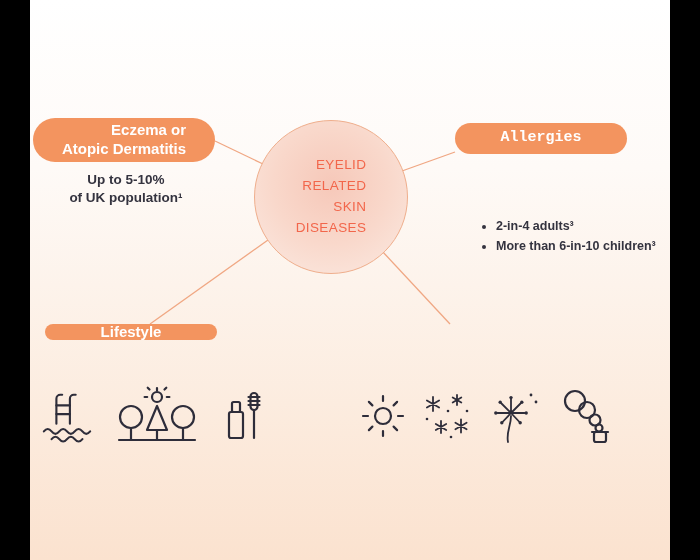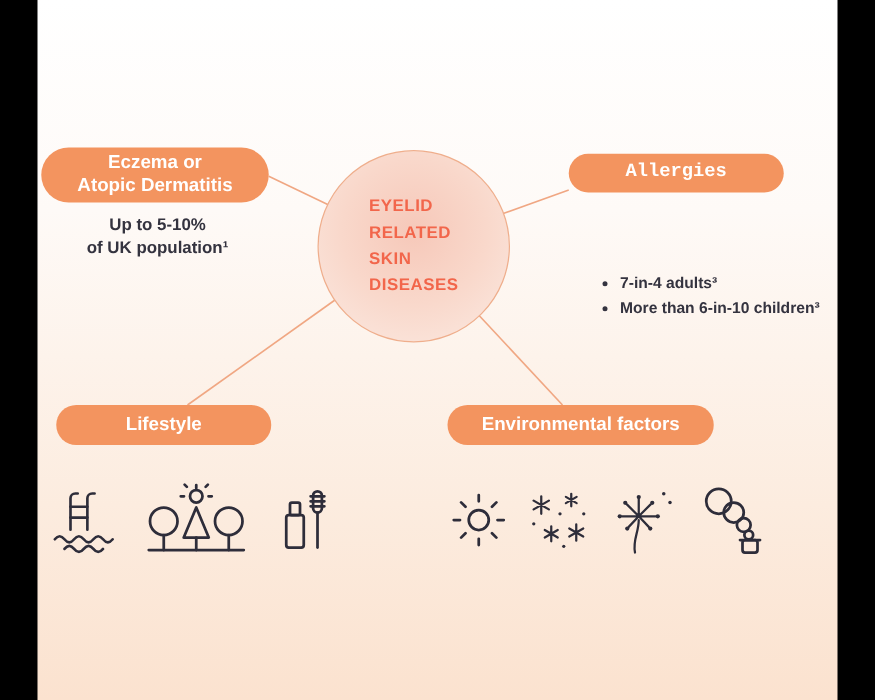--- a/index.html
+++ b/index.html
@@ -4,31 +4,31 @@
 <style>
   html,body{margin:0;padding:0;background:#000;}
   #screen{position:relative;width:700px;height:560px;background:#000;overflow:hidden;
           font-family:"Liberation Sans","DejaVu Sans",sans-serif;}
   .content{position:absolute;left:30px;top:0;width:640px;height:560px;
            background:linear-gradient(180deg,#ffffff 0%,#fefaf7 30%,#fcecdf 72%,#fbe2cf 100%);}
   .connectors{position:absolute;left:0;top:0;width:640px;height:560px;}
   .connectors line{stroke:#F0A783;stroke-width:1.3;}
   .pill{position:absolute;display:flex;align-items:center;justify-content:center;
         background:#F3945F;color:#fff;font-weight:700;border-radius:999px;
-        text-align:center;white-space:pre-line;line-height:1.25;}
+        text-align:right;white-space:pre-line;line-height:1.25;}
   .pill-eczema{left:3px;top:118px;width:182px;height:44px;font-size:15px;}
   .pill-allergies{left:425px;top:123px;width:172px;height:31px;font-size:15px;font-family:Liberation Mono, monospace;}
-  .pill-lifestyle{left:15px;top:324px;width:172px;height:32px;font-size:15px;}
+  .pill-lifestyle{left:15px;top:324px;width:172px;height:16px;font-size:15px;}
   .pill-environmental{left:328px;top:324px;width:213px;height:32px;font-size:15px;}
   .circle{position:absolute;left:224px;top:120px;width:152px;height:152px;border-radius:50%;
           border:1px solid #EFAE8C;
           background:radial-gradient(circle at 50% 42%,#F6C8B9 0%,#F9D8CB 50%,#FBEAE2 100%);
           display:flex;align-items:center;justify-content:center;}
-  .circle-title{color:#F2664B;font-weight:700;font-size:13.5px;letter-spacing:.4px;
-                text-align:left;white-space:pre-line;line-height:1.55;}
+  .circle-title{color:#F2664B;font-weight:400;font-size:13.5px;letter-spacing:.4px;
+                text-align:right;white-space:pre-line;line-height:1.55;}
   .stat{position:absolute;color:#34333F;font-weight:700;white-space:pre-line;text-align:center;}
   .stat-eczema{left:0;top:171px;width:192px;font-size:13.5px;line-height:1.35;}
   .stat-allergies{left:406px;top:176px;width:234px;font-size:13px;line-height:1.45;}
   .bullets{position:absolute;margin:0;color:#34333F;font-size:12.5px;font-weight:600;line-height:1.6;}
   .bullets-eczema{left:24px;top:208px;padding-left:18px;}
   .bullets-allergies{left:448px;top:216px;padding-left:18px;}
   .icon-row{position:absolute;display:flex;align-items:center;}
   .icon-row-lifestyle{left:10px;top:386px;gap:20px;}
   .icon-row-environmental{left:330px;top:386px;gap:14px;}
   .icon-wrap{display:inline-flex;}
@@ -56,21 +56,21 @@
 DISEASES</div>
     </div>
 
     <div class="pill pill-eczema">Eczema or
 Atopic Dermatitis</div>
     <div class="stat stat-eczema">Up to 5-10%
 of UK population¹</div>
 
     <div class="pill pill-allergies">Allergies</div>
     <ul class="bullets bullets-allergies">
-      <li>7-in-4 adults³</li>
+      <li>2-in-4 adults³</li>
       <li>More than 6-in-10 children³</li>
     </ul>
 
     <div class="pill pill-lifestyle">Lifestyle</div>
     <div class="icon-row icon-row-lifestyle">
       <span class="icon-wrap">
         <svg class="icon" width="54" height="60" viewBox="0 0 56 60">
           <path d="M17 38 V12 a4 4 0 0 1 4 -4 h2"></path>
           <path d="M31 38 V12 a4 4 0 0 1 4 -4 h2"></path>
           <path d="M17 19 H31 M17 28 H31"></path>
@@ -95,21 +95,20 @@
         <svg class="icon" width="46" height="60" viewBox="0 0 46 60">
           <rect x="9" y="26" width="14" height="26" rx="2"></rect>
           <rect x="12" y="16" width="8" height="10" rx="1.5"></rect>
           <path d="M34 52 V24"></path>
           <rect x="30.5" y="7" width="7" height="17" rx="3.5"></rect>
           <path d="M28.5 11 h11 M28.5 15 h11 M28.5 19 h11"></path>
         </svg>
       </span>
     </div>
 
-    <div class="pill pill-environmental">Environmental factors</div>
     <div class="icon-row icon-row-environmental">
       <span class="icon-wrap">
         <svg class="icon" width="46" height="46" viewBox="0 0 46 46">
           <circle cx="23" cy="23" r="8"></circle>
           <path d="M23 3 v5 M23 38 v5 M3 23 h5 M38 23 h5 M8.9 8.9 l3.5 3.5 M33.6 33.6 l3.5 3.5 M8.9 37.1 l3.5 -3.5 M33.6 12.4 l3.5 -3.5"></path>
         </svg>
       </span>
       <span class="icon-wrap">
         <svg class="icon thin" width="50" height="50" viewBox="0 0 50 50">
           <path d="M13 6 V20 M6.9 9.5 L19.1 16.5 M6.9 16.5 L19.1 9.5"></path>

